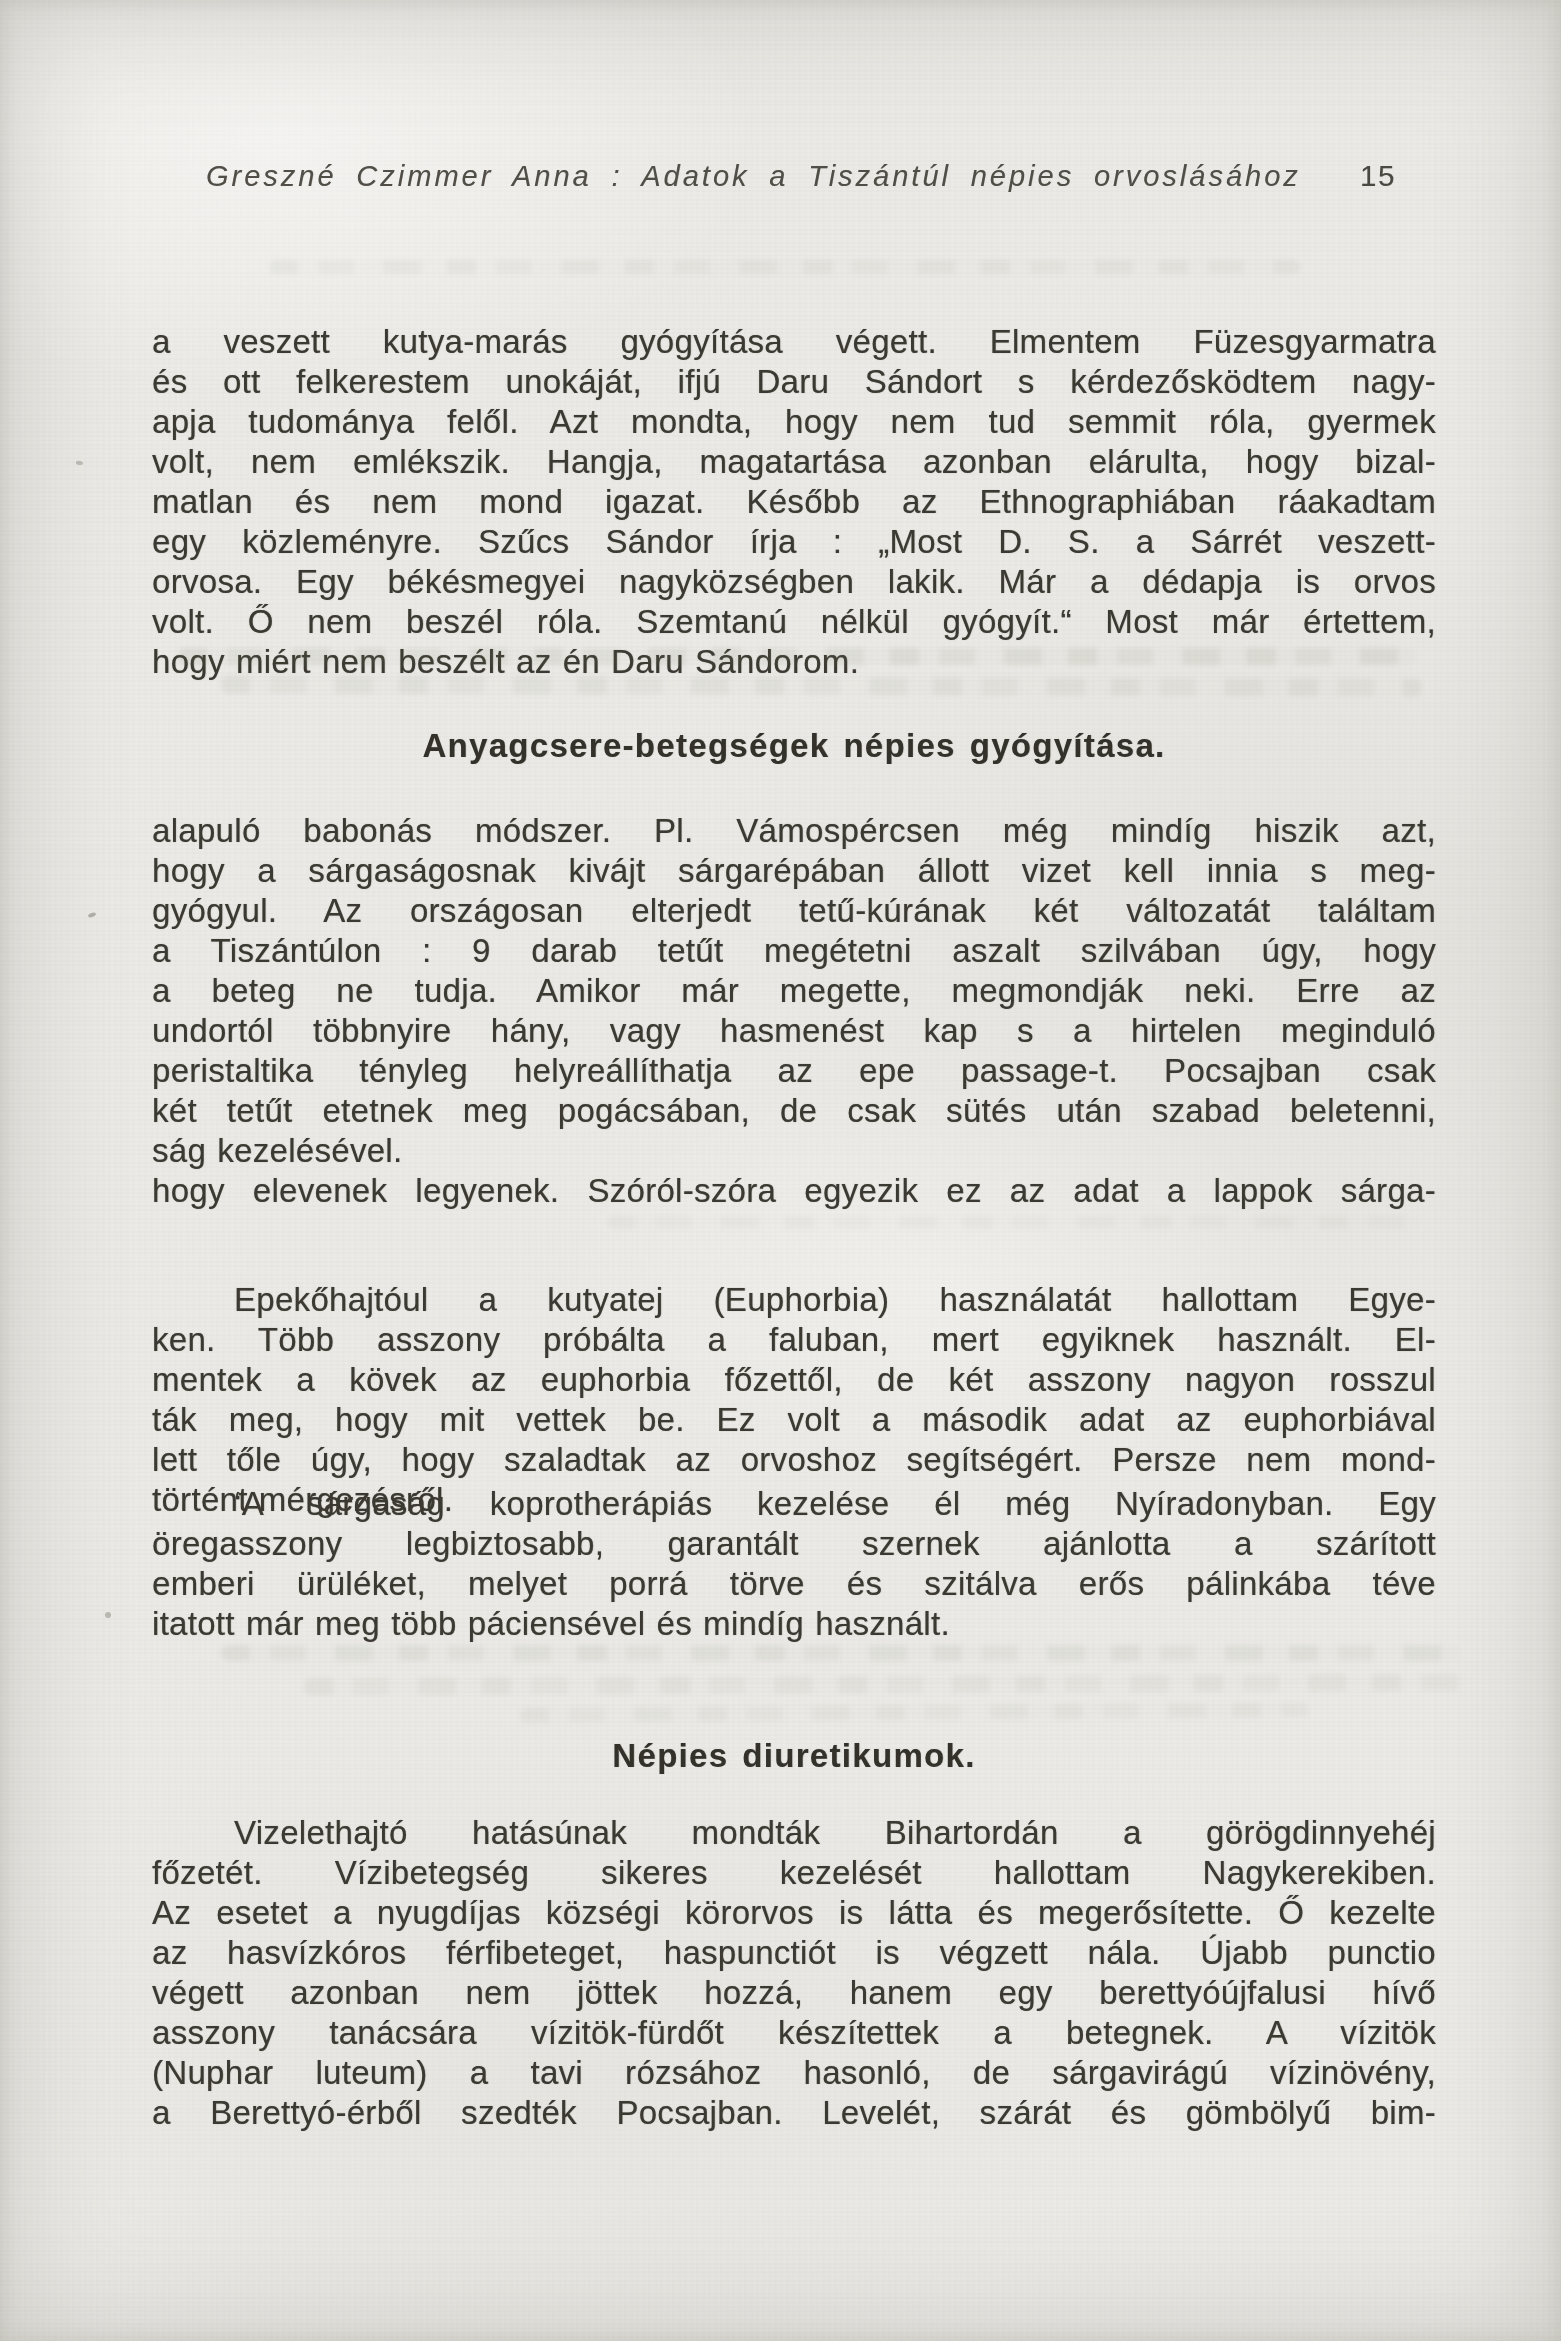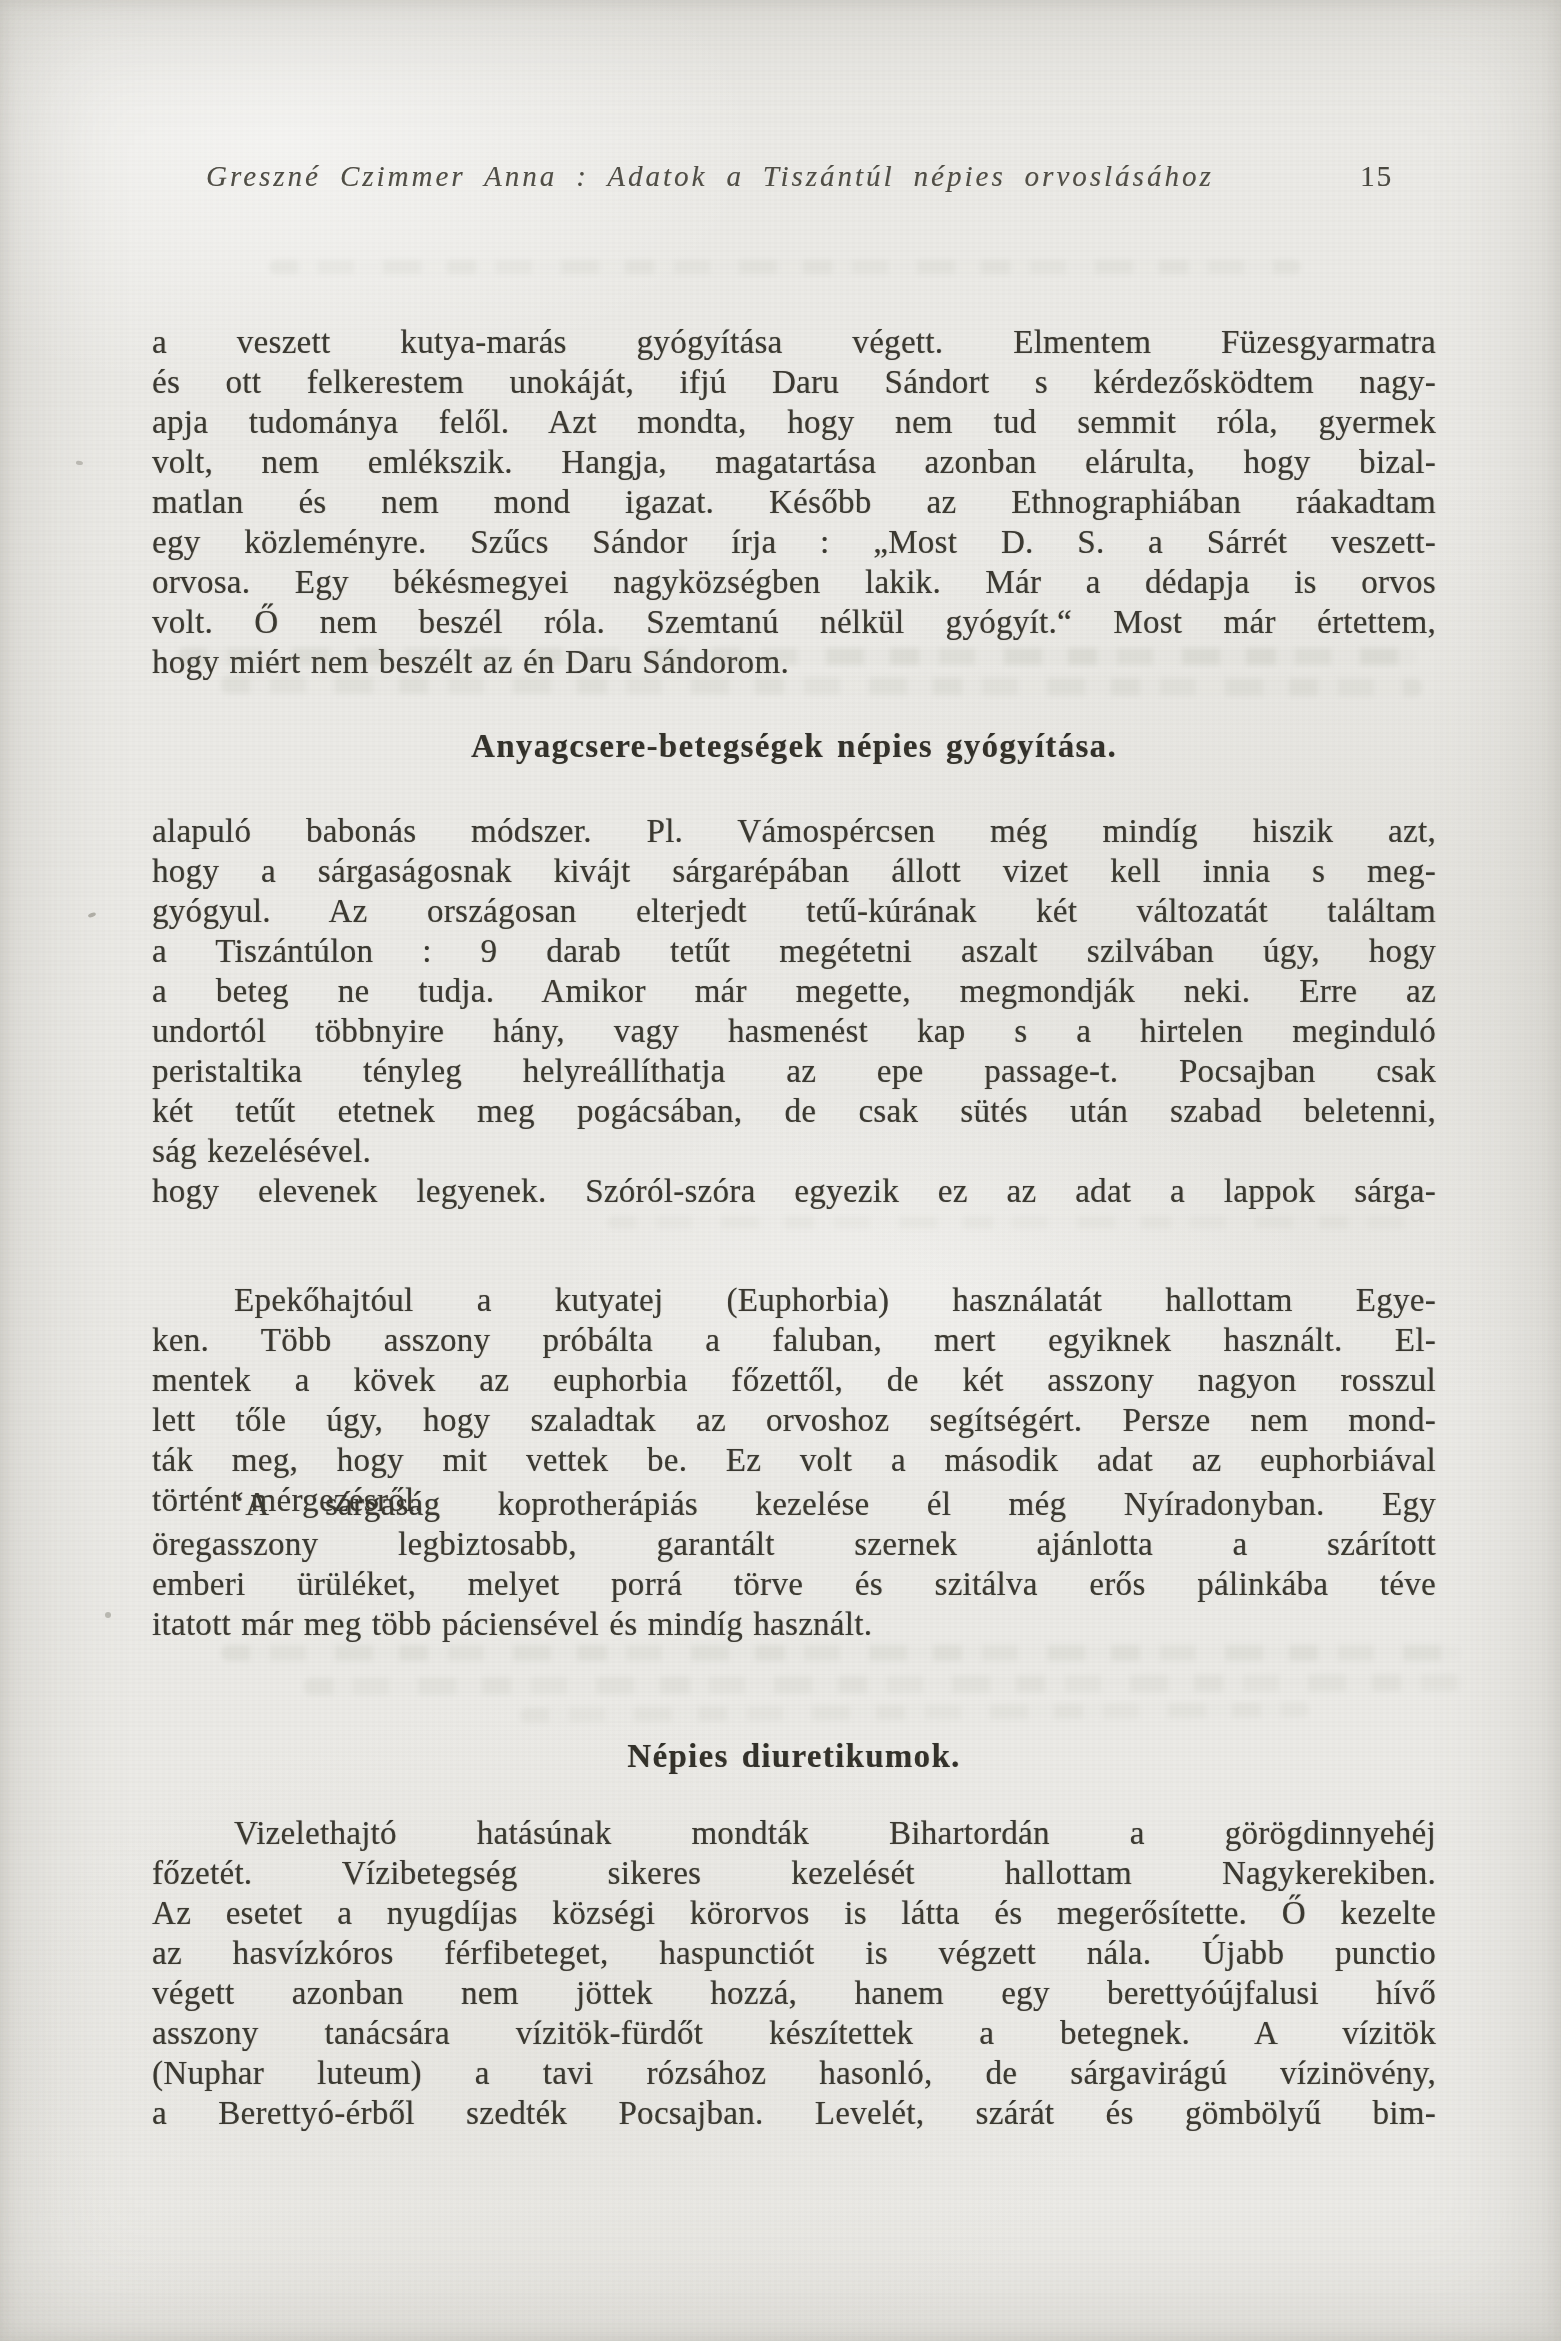--- a/index.html
+++ b/index.html
@@ -11,21 +11,21 @@
     overflow: hidden;
     background-color: #ebeae6;
     background-image:
       radial-gradient(ellipse 781px 416px at 18% 6%,  rgba(255,255,255,0.45), transparent 62%),
       radial-gradient(ellipse 1128px 781px at 88% 40%, rgba(208,206,198,0.28), transparent 60%),
       radial-gradient(ellipse 954px 607px at 35% 88%, rgba(214,212,204,0.22), transparent 60%),
       radial-gradient(ellipse 607px 330px at 60% 55%,  rgba(255,255,255,0.25), transparent 65%),
       repeating-linear-gradient(0deg,  rgba(110,108,98,0.022) 0 1.7px, rgba(255,255,255,0.02) 1.7px 4.3px),
       repeating-linear-gradient(90deg, rgba(110,108,98,0.014) 0 2.6px, rgba(255,255,255,0.015) 2.6px 6px);
     box-shadow: inset 0 0 121px rgba(128,126,114,0.30), inset 0 0 19px rgba(120,118,106,0.18);
-    font-family: Liberation Serif, serif;
+    font-family: Liberation Sans, sans-serif;
     color: #3b3931;
   }
 
   
   .running-header { position: absolute; top: 157px; left: 0; width: 1561px; height: 38px; }
   .rh-title {
     position: absolute; left: 206px; top: 0;
     font-style: italic; font-size: 29px; line-height: 38px;
     letter-spacing: 3px; word-spacing: 8.7px;
     color: #504e46;
@@ -125,22 +125,22 @@
       <div class="line">peristaltika tényleg helyreállíthatja az epe passage-t. Pocsajban csak</div>
       <div class="line">két tetűt etetnek meg pogácsában, de csak sütés után szabad beletenni,</div>
       <div class="line last">ság kezelésével.</div>
       <div class="line">hogy elevenek legyenek. Szóról-szóra egyezik ez az adat a lappok sárga-</div>
     </div>
 
   <div class="block pos-p3">
       <div class="line indent">Epekőhajtóul a kutyatej (Euphorbia) használatát hallottam Egye-</div>
       <div class="line">ken. Több asszony próbálta a faluban, mert egyiknek használt. El-</div>
       <div class="line">mentek a kövek az euphorbia főzettől, de két asszony nagyon rosszul</div>
+      <div class="line">ták meg, hogy mit vettek be. Ez volt a második adat az euphorbiával</div>
       <div class="line">lett tőle úgy, hogy szaladtak az orvoshoz segítségért. Persze nem mond-</div>
-      <div class="line">ták meg, hogy mit vettek be. Ez volt a második adat az euphorbiával</div>
       <div class="line last">történt mérgezésről.</div>
     </div>
 
   <div class="block pos-p4">
       <div class="line indent">‘A sárgaság koprotherápiás kezelése él még Nyíradonyban. Egy</div>
       <div class="line">öregasszony legbiztosabb, garantált szernek ajánlotta a szárított</div>
       <div class="line">emberi ürüléket, melyet porrá törve és szitálva erős pálinkába téve</div>
       <div class="line last">itatott már meg több páciensével és mindíg használt.</div>
     </div>
 

